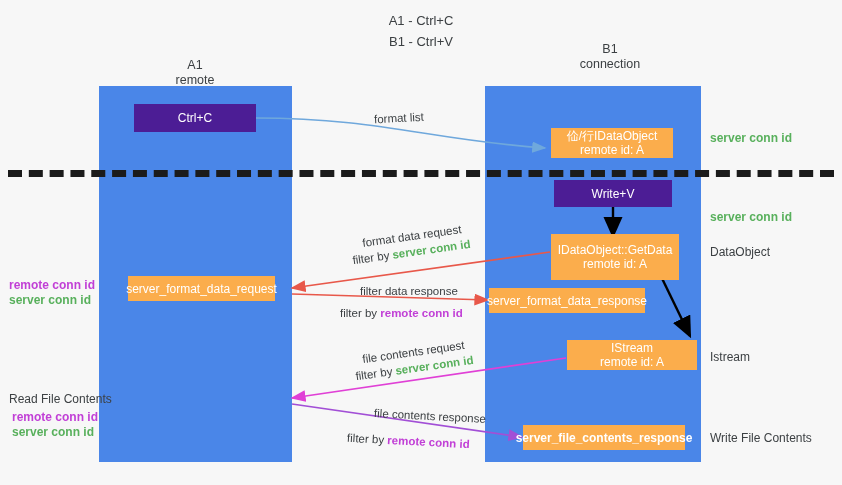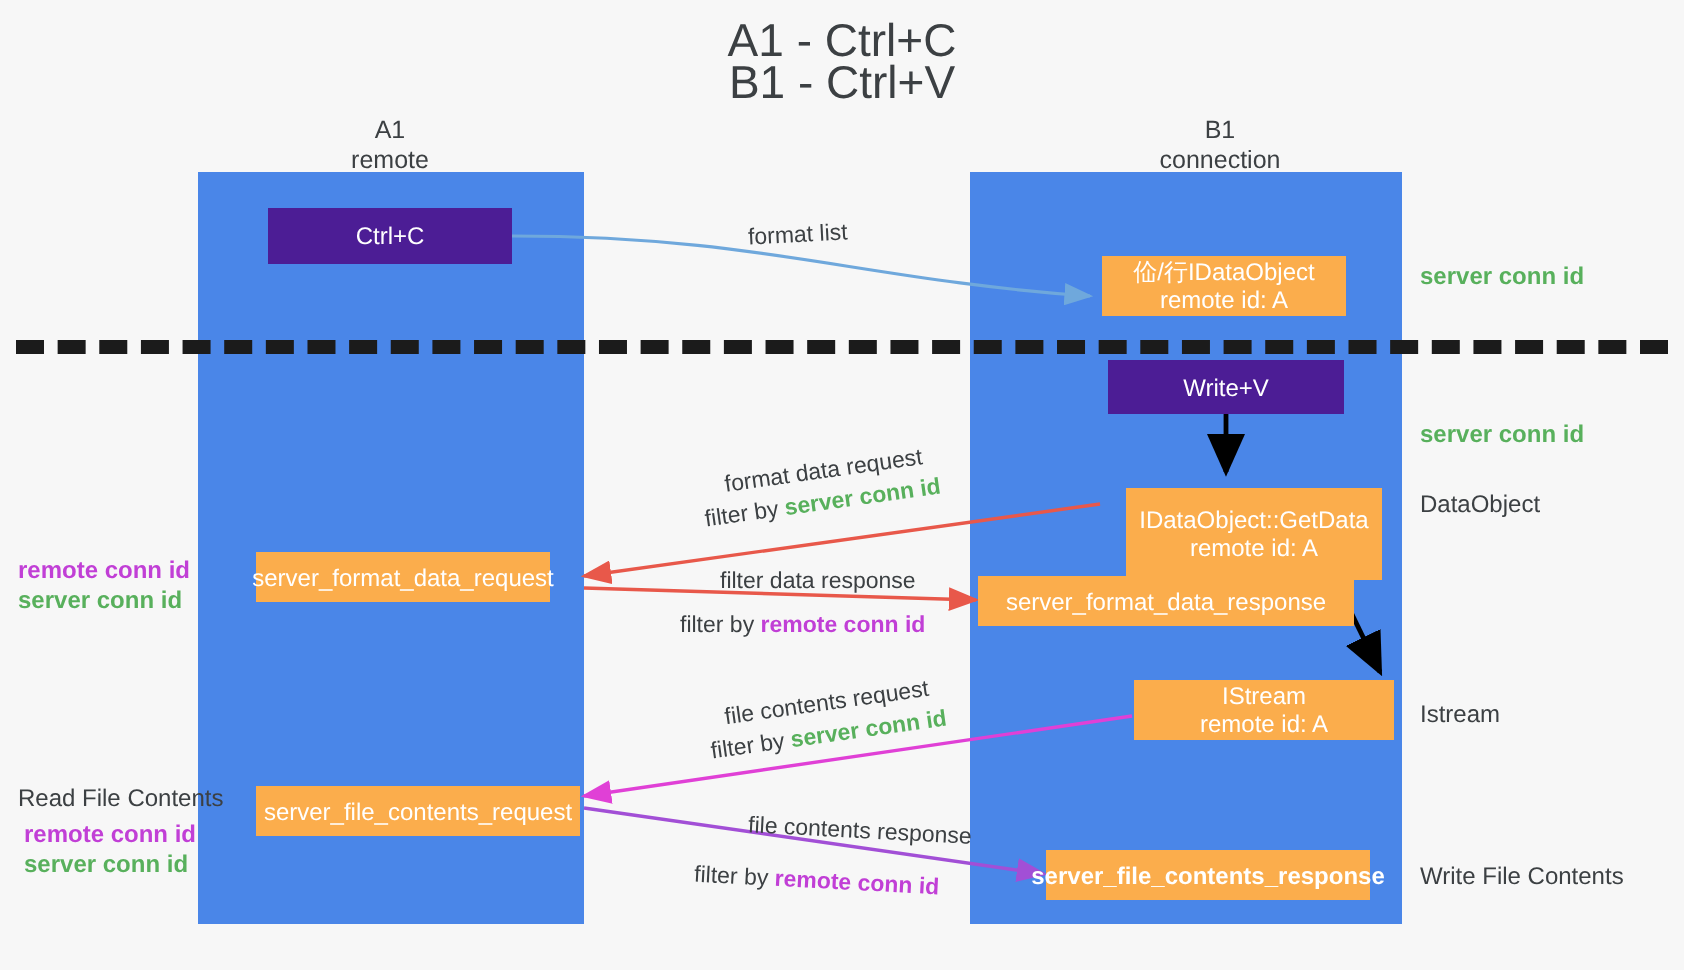--- a/index.html
+++ b/index.html
@@ -18,21 +18,21 @@
   #diagram-root {
     position: absolute;
     inset: 0;
   }
   .abs { position: absolute; }
 
   
   .title-block {
     left: 0; right: 0; top: 10px;
     text-align: center;
-    font-size: 23px;
+    font-size: 13px;
     line-height: 21px;
     color: #3c4043;
   }
 
   
   .col-header {
     text-align: center;
     font-size: 12.5px;
     line-height: 15px;
     color: #3c4043;
@@ -103,21 +103,21 @@
 
   <div class="abs title-block">
     <div>A1 - Ctrl+C</div>
     <div>B1 - Ctrl+V</div>
   </div>
 
   <div class="abs col-header" style="left:130px; top:58px; width:130px;">
     <span>A1</span>
     <span class="sub">remote</span>
   </div>
-  <div class="abs col-header" style="left:545px; top:58px; width:130px;">
+  <div class="abs col-header" style="left:545px; top:42px; width:130px;">
     <span>B1</span>
     <span class="sub">connection</span>
   </div>
 
   <div class="abs lane" style="left:99px; top:86px; width:193px; height:376px;"></div>
   <div class="abs lane" style="left:485px; top:86px; width:216px; height:376px;"></div>
 
   <svg class="overlay">
     <defs>
       <marker id="ah-blue" markerWidth="9" markerHeight="7" refX="8" refY="3.5" orient="auto">
@@ -162,45 +162,42 @@
     <span>
       <span>佡/行IDataObject</span>
       <span class="l2">remote id: A</span>
     </span>
   </div>
 
   <div class="abs node green" style="left:554px; top:180px; width:118px; height:27px;">
     <span>Write+V</span>
   </div>
 
-  <div class="abs node orange" style="left:551px; top:244px; width:128px; height:46px;margin-left:12px;">
+  <div class="abs node orange" style="left:551px; top:234px; width:128px; height:46px;">
     <span>
       <span>IDataObject::GetData</span>
       <span class="l2">remote id: A</span>
     </span>
   </div>
 
   <div class="abs node orange" style="left:128px; top:276px; width:147px; height:25px;">
     <span>server_format_data_request</span>
   </div>
 
-  <div class="abs node orange" style="left:489px; top:288px; width:188px; height:25px;">
+  <div class="abs node orange" style="left:489px; top:288px; width:156px; height:25px;">
     <span>server_format_data_response</span>
   </div>
 
   <div class="abs node orange" style="left:567px; top:340px; width:130px; height:30px;">
     <span>
       <span>IStream</span>
       <span class="l2">remote id: A</span>
     </span>
   </div>
 
-  <div class="abs node orange" style="left:128px; top:393px; width:162px; height:25px;">
-    <span>server_file_contents_request</span>
-  </div>
 
   <div class="abs node orange" style="left:523px; top:425px; width:162px; height:25px;font-weight:bold;">
     <span>server_file_contents_response</span>
   </div>
 
   <div class="abs edge-label" style="left:374px; top:111px; transform:rotate(-3deg);">format list</div>
 
   <div class="abs edge-label" style="left:362px; top:229px; transform:rotate(-8deg);">format data request</div>
   <div class="abs edge-label" style="left:352px; top:245px; transform:rotate(-8deg);">
     <span>filter by </span><span class="green-text">server conn id</span>

